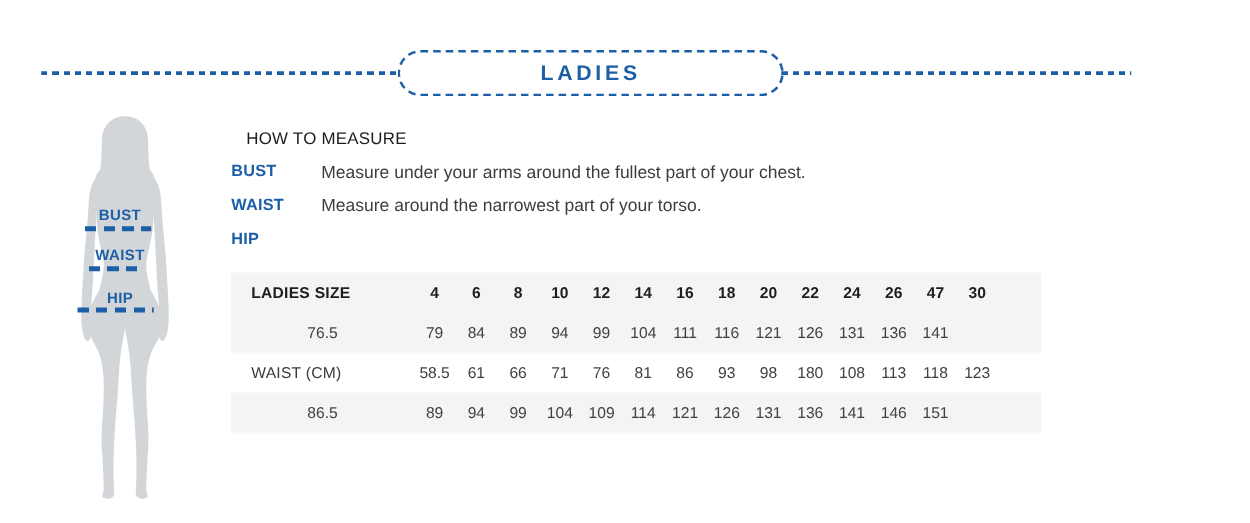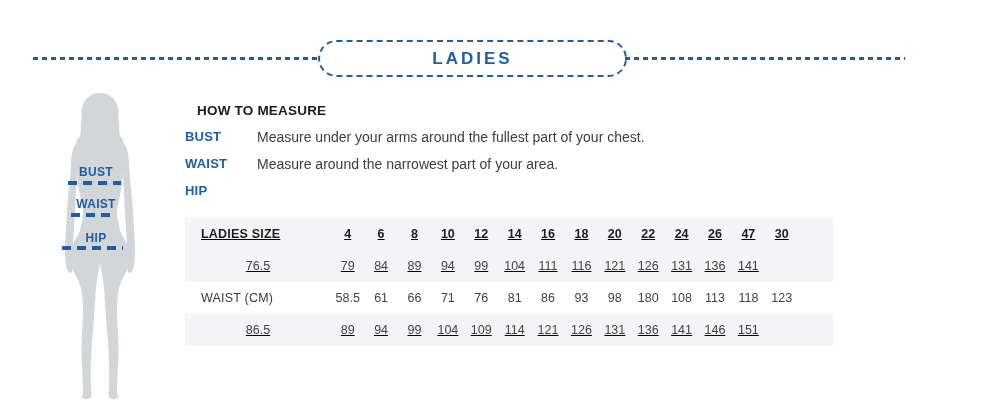--- a/index.html
+++ b/index.html
@@ -23,29 +23,29 @@
     font-weight:bold;font-size:12px;letter-spacing:.3px;}
   .mp0{top:165px;} .mp1{top:197px;} .mp2{top:231px;}
   .mp-line{position:absolute;height:4px;
     background:repeating-linear-gradient(90deg,var(--blue) 0 9px,transparent 9px 15px);}
   .mpl0{left:68px;top:181px;width:53px;}
   .mpl1{left:71px;top:213px;width:45px;}
   .mpl2{left:62px;top:246px;width:61px;}
 
   
   .htm{position:absolute;left:185px;top:103px;}
-  .htm-title{font-size:13.5px;font-weight:bold;color:#1c1c1e;letter-spacing:.2px;margin-bottom:5px;padding-left:12px;}
+  .htm-title{font-size:13.5px;font-weight:normal;color:#1c1c1e;letter-spacing:.2px;margin-bottom:5px;padding-left:12px;}
   .htm-row{display:grid;grid-template-columns:72px auto;height:27px;align-items:center;}
   .htm-term{color:var(--blue);font-weight:bold;font-size:13px;letter-spacing:.2px;}
   .htm-desc{color:#3d3d3f;font-size:14px;}
 
   
   .size-table{position:absolute;left:185px;top:218px;width:648px;}
   .trow{display:grid;grid-template-columns:146px repeat(14,33.4px);height:32px;align-items:center;}
-  .trow.shaded{background:var(--stripe);text-decoration:underline;}
+  .trow.shaded{background:var(--stripe);}
   .tlabel{padding-left:16px;font-size:12.5px;color:#3a3a3c;letter-spacing:.2px;}
   .tcell{text-align:center;font-size:12.5px;color:#424244;}
   .trow.hdr .tlabel,.trow.hdr .tcell{font-weight:bold;color:#1d1d1f;}
 </style>
 </head>
 <body>
 
 <div class="page">
 
   <div class="dash-h dash-left"></div>
@@ -78,21 +78,21 @@
 
   <div class="htm">
     <div class="htm-title">HOW TO MEASURE</div>
     <div>
         <div class="htm-row">
           <div class="htm-term">BUST</div>
           <div class="htm-desc">Measure under your arms around the fullest part of your chest.</div>
         </div>
         <div class="htm-row">
           <div class="htm-term">WAIST</div>
-          <div class="htm-desc">Measure around the narrowest part of your area.</div>
+          <div class="htm-desc">Measure around the narrowest part of your torso.</div>
         </div>
         <div class="htm-row">
           <div class="htm-term">HIP</div>
         </div>
       </div>
   </div>
 
   <div class="size-table">
       <div class="trow shaded hdr">
         <div class="tlabel">LADIES SIZE</div>

